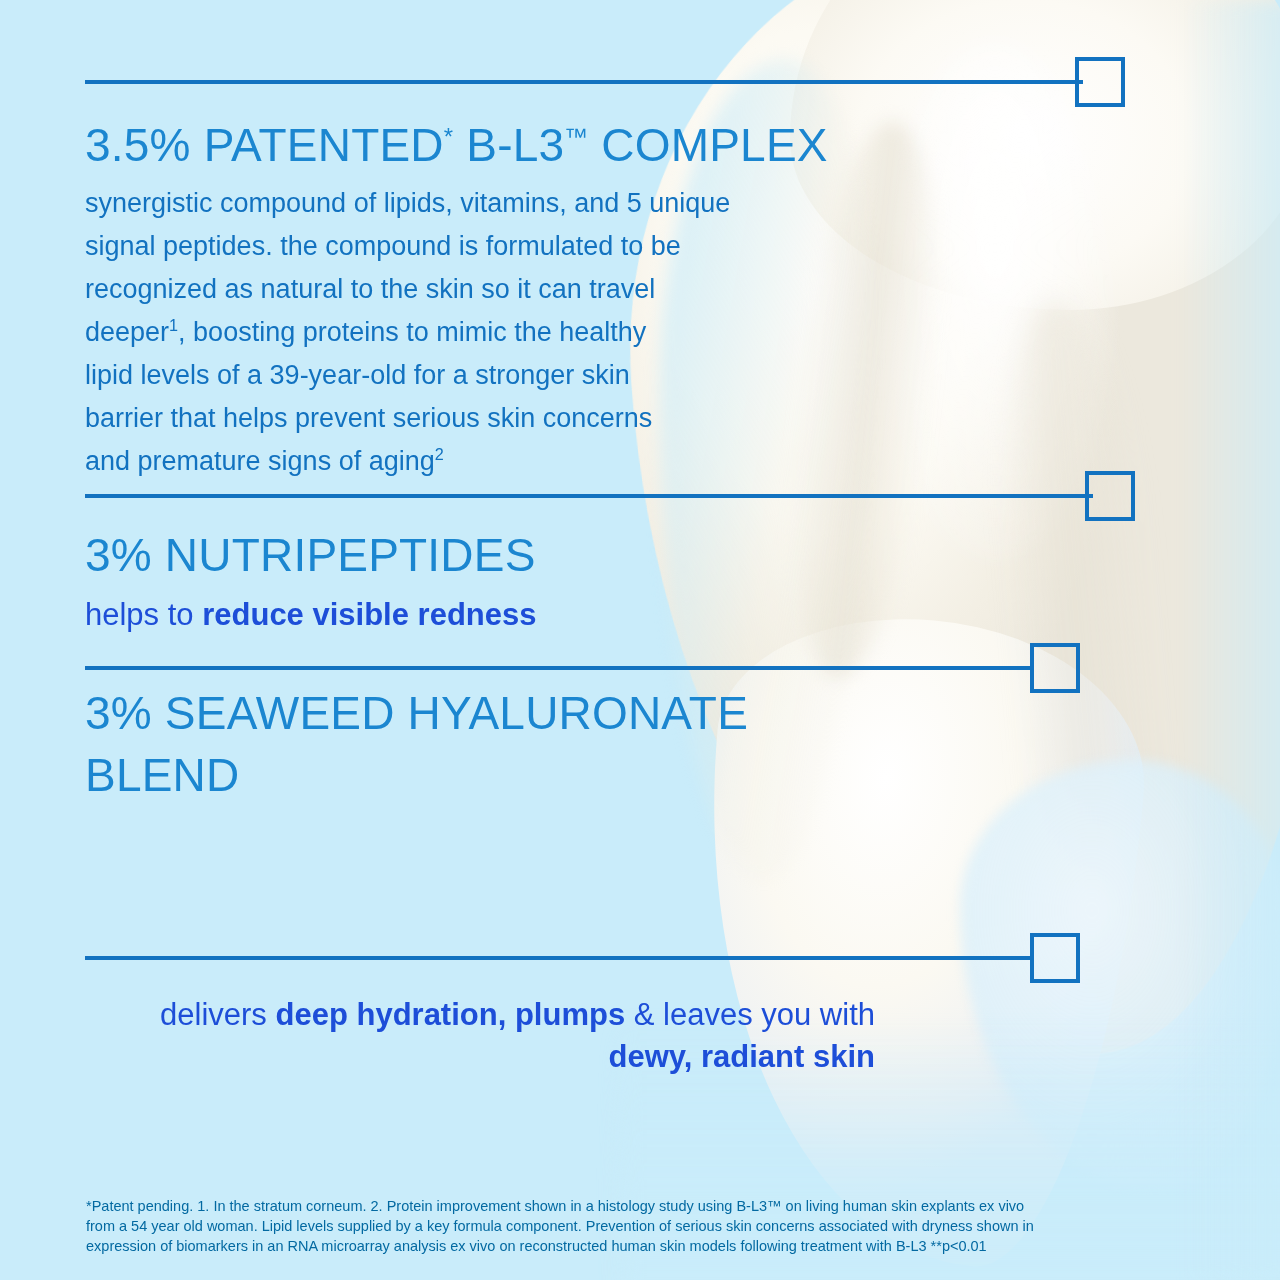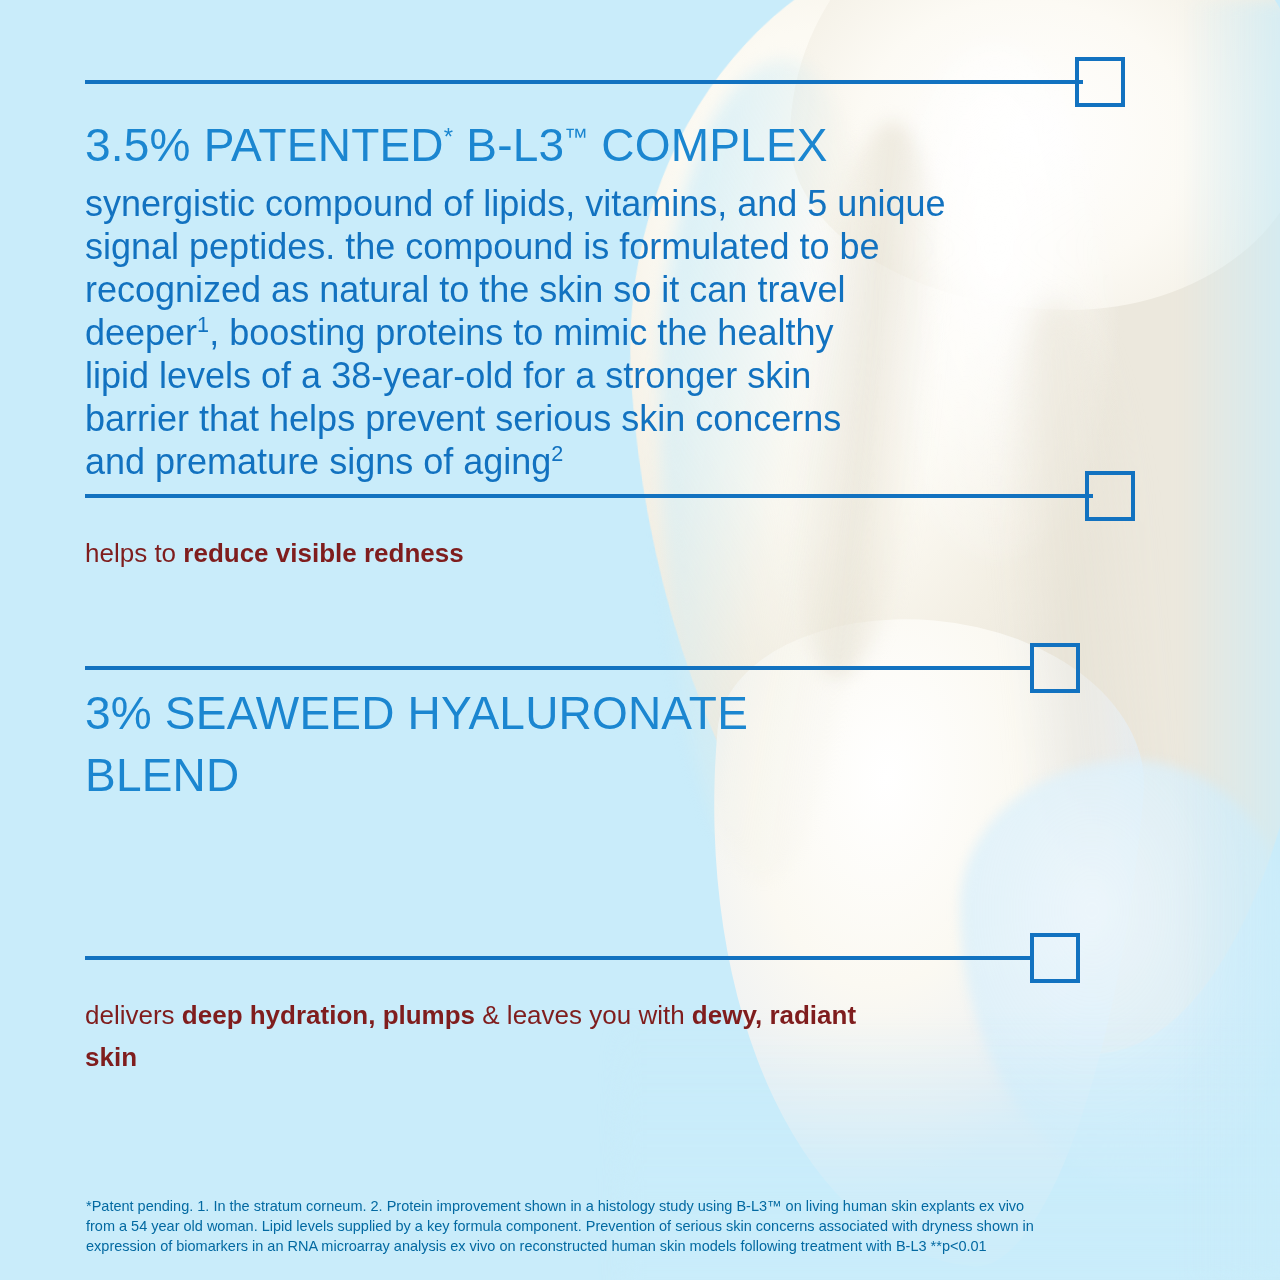--- a/index.html
+++ b/index.html
@@ -163,35 +163,35 @@
   }
   h2.head sup {
     font-size: 0.52em;
     vertical-align: super;
     line-height: 0;
   }
   p.body {
     margin: 0;
     color: #1272c0;
     font-weight: 400;
-    font-size: 36px;
+    font-size: 27px;
     line-height: 43px;
     white-space: pre-line;
     max-width: 930px;
   }
   p.body sup {
     font-size: 0.6em;
     vertical-align: super;
     line-height: 0;
   }
   p.desc {
     margin: 0;
-    color: #7f1d1d;
-    font-weight: 400;
-    font-size: 26px;
+    color: #1d4ed8;
+    font-weight: 400;
+    font-size: 31px;
     line-height: 42px;
     max-width: 900px;
   }
   p.desc b { font-weight: 700; }
 
   .footnote {
     position: absolute;
     left: 86px;
     top: 1196px;
     width: 1110px;
@@ -226,51 +226,52 @@
       <div class="rule-line" style="width:998px;"></div>
       <div class="rule-square" style="left:990px; top:-7px;"></div>
     </div>
 
     <div class="section" style="top:114px;">
       <h2 class="head"><span>3.5% PATENTED</span><sup>*</sup><span> B-L3</span><sup>™</sup><span> COMPLEX</span></h2>
       <p class="body" style="margin-top:6px;"><span>synergistic compound of lipids, vitamins, and 5 unique
 signal peptides. the compound is formulated to be
 recognized as natural to the skin so it can travel
 deeper</span><sup>1</sup><span>, boosting proteins to mimic the healthy
-lipid levels of a 38-year-old for a stronger skin
+lipid levels of a 39-year-old for a stronger skin
 barrier that helps prevent serious skin concerns
 and premature signs of aging</span><sup>2</sup></p>
     </div>
 
     <div class="rule-row" style="top:478px; width:1060px;">
       <div class="rule-line" style="width:1008px;"></div>
       <div class="rule-square" style="left:1000px; top:-7px;"></div>
     </div>
 
     <div class="section" style="top:524px;">
+      <h2 class="head">3% NUTRIPEPTIDES</h2>
       <p class="desc" style="margin-top:8px;"><span>helps to </span><b>reduce visible redness</b></p>
     </div>
 
     <div class="rule-row" style="top:650px; width:1000px;">
       <div class="rule-line" style="width:948px;"></div>
       <div class="rule-square" style="left:945px; top:-7px;"></div>
     </div>
 
     <div class="section" style="top:682px;">
       <h2 class="head">3% SEAWEED HYALURONATE
 BLEND</h2>
     </div>
 
     <div class="rule-row" style="top:940px; width:1000px;">
       <div class="rule-line" style="width:948px;"></div>
       <div class="rule-square" style="left:945px; top:-7px;"></div>
     </div>
 
     <div class="section" style="top:984px;">
-      <p class="desc" style="margin-top:10px; max-width:790px;"><span>delivers </span><b>deep hydration, plumps</b><span> &amp; leaves you with </span><b>dewy, radiant skin</b></p>
+      <p class="desc" style="margin-top:10px; max-width:790px;text-align:right;"><span>delivers </span><b>deep hydration, plumps</b><span> &amp; leaves you with </span><b>dewy, radiant skin</b></p>
     </div>
 
     <div class="footnote">*Patent pending. 1. In the stratum corneum.  2. Protein improvement shown in a histology study using B-L3™ on living human skin explants ex vivo
 from a 54 year old woman. Lipid levels supplied by a key formula component. Prevention of serious skin concerns associated with dryness shown in
 expression of biomarkers in an RNA microarray analysis ex vivo on reconstructed human skin models following treatment with B-L3 **p&lt;0.01</div>
 
   </div>
 </div>
 
 </body></html>

